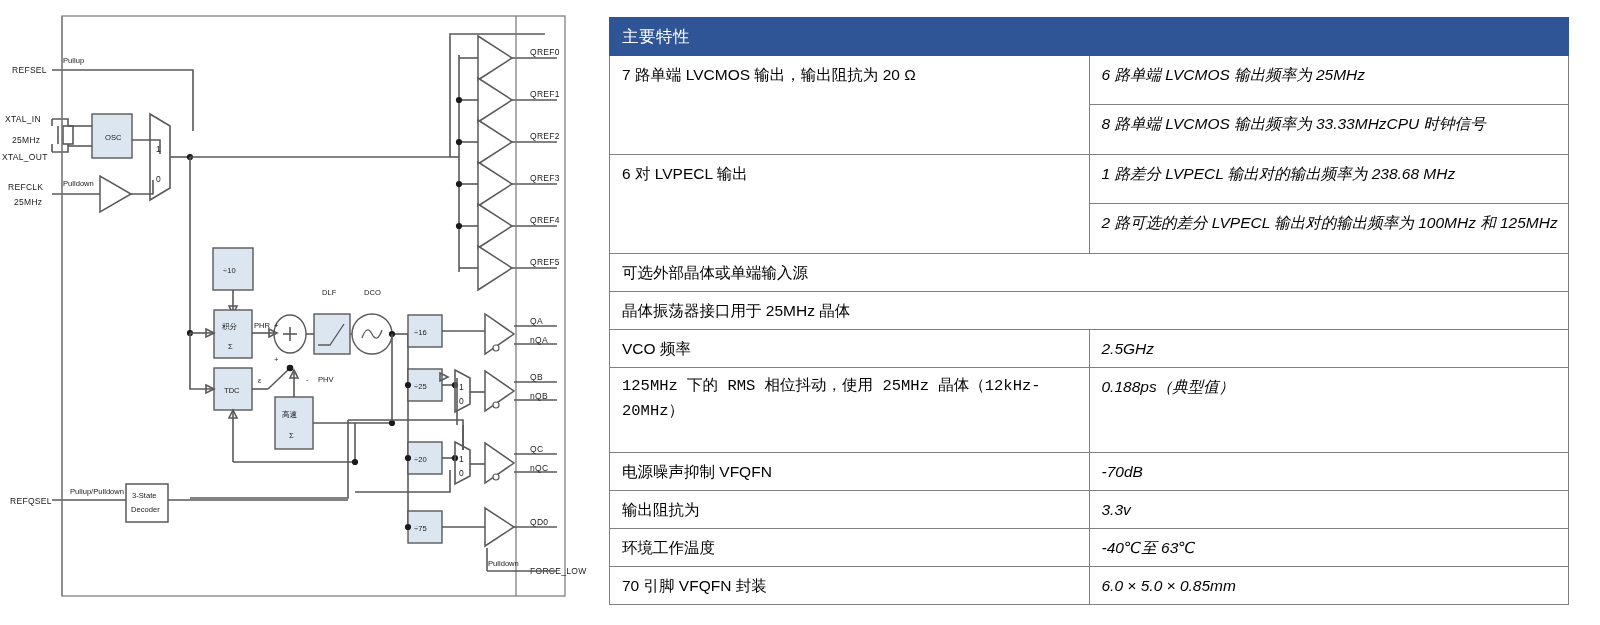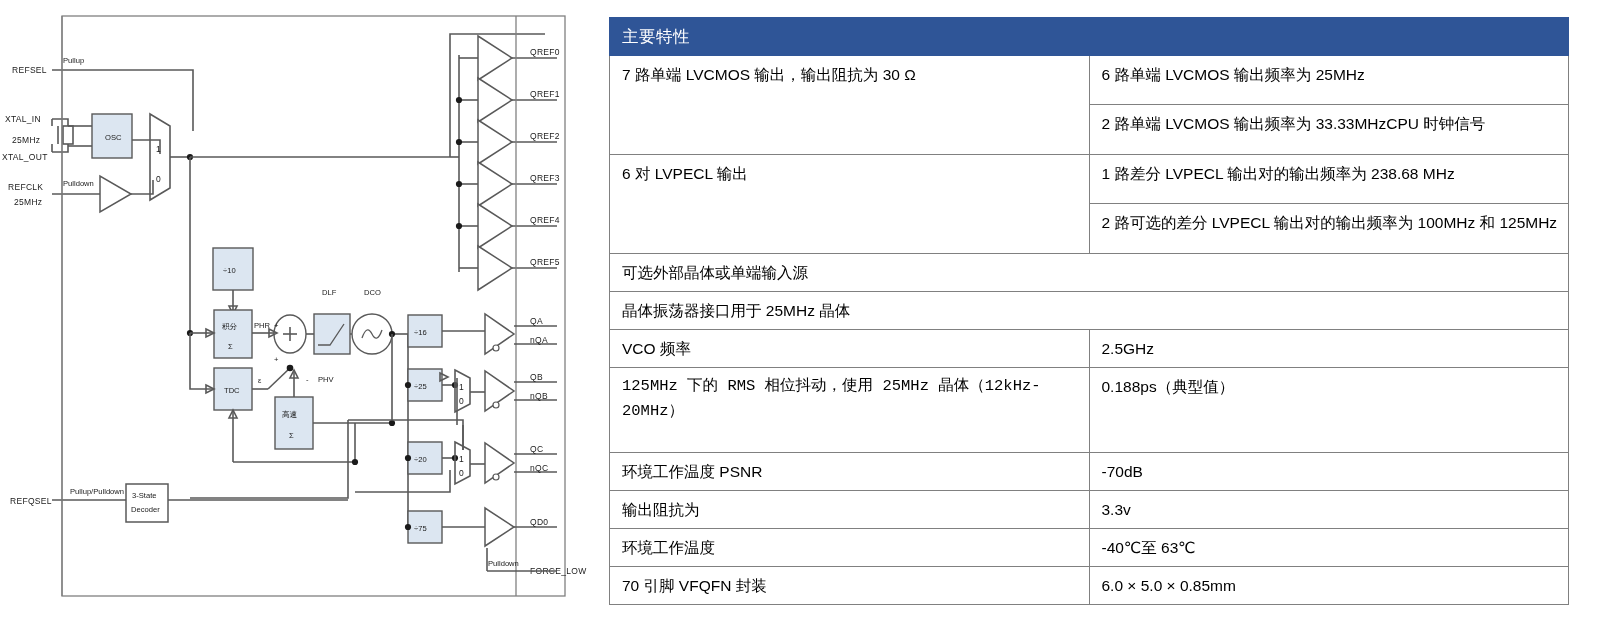--- a/index.html
+++ b/index.html
@@ -36,21 +36,21 @@
   }
   table.features th.hdr{
     background:#2f5597;
     color:#ffffff;
     font-size:16.5px;
     padding:5px 10px 5px 12px;
     border:1px solid #2f5597;
     letter-spacing:.5px;
   }
   td.c1{width:478px;}
-  td.c2{width:480px;}
+  td.c2{width:480px;font-style:italic;}
   .justify{text-align:justify;text-align-last:left;}
   .tallA{height:86px;}
   .tallB{height:86px;}
   .tallC{height:72px;font-family:Liberation Mono, monospace;}
 </style>
 </head>
 <body>
 
 <div class="page">
 
@@ -291,25 +291,25 @@
   </div>
 
   <div class="table-wrap">
     <table class="features">
       <tbody>
         <tr>
           <th class="hdr" colspan="2">主要特性</th>
         </tr>
 
         <tr>
-          <td class="c1 tallA" rowspan="2">7 路单端 LVCMOS 输出，输出阻抗为 30 Ω</td>
+          <td class="c1 tallA" rowspan="2">7 路单端 LVCMOS 输出，输出阻抗为 20 Ω</td>
           <td class="c2">6 路单端 LVCMOS 输出频率为 25MHz</td>
         </tr>
         <tr>
-          <td class="c2">2 路单端 LVCMOS 输出频率为 33.33MHzCPU 时钟信号</td>
+          <td class="c2">8 路单端 LVCMOS 输出频率为 33.33MHzCPU 时钟信号</td>
         </tr>
 
         <tr>
           <td class="c1 tallB" rowspan="2">6 对 LVPECL 输出</td>
           <td class="c2 justify">1 路差分 LVPECL 输出对的输出频率为 238.68 MHz</td>
         </tr>
         <tr>
           <td class="c2">2 路可选的差分 LVPECL 输出对的输出频率为 100MHz 和 125MHz</td>
         </tr>
 
@@ -322,21 +322,21 @@
 
         <tr>
           <td class="c1">VCO 频率</td>
           <td class="c2">2.5GHz</td>
         </tr>
         <tr>
           <td class="c1 tallC">125MHz 下的 RMS 相位抖动，使用 25MHz 晶体（12kHz-20MHz）</td>
           <td class="c2"> 0.188ps（典型值）</td>
         </tr>
         <tr>
-          <td class="c1">环境工作温度 PSNR</td>
+          <td class="c1">电源噪声抑制 VFQFN</td>
           <td class="c2">-70dB</td>
         </tr>
         <tr>
           <td class="c1">输出阻抗为</td>
           <td class="c2">3.3v</td>
         </tr>
         <tr>
           <td class="c1">环境工作温度</td>
           <td class="c2">-40℃至 63℃</td>
         </tr>

